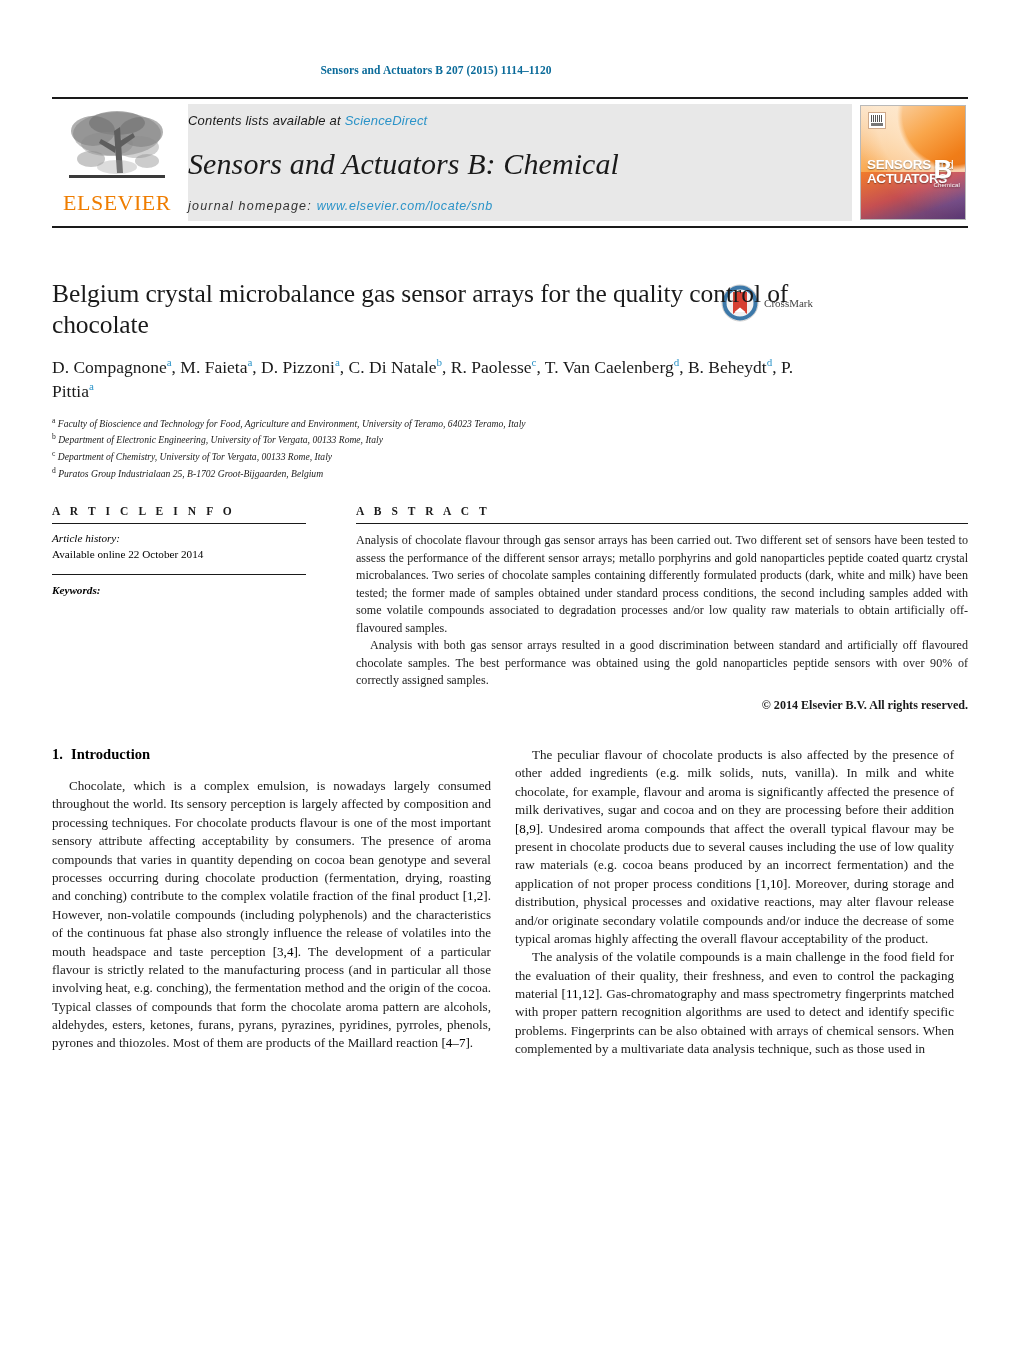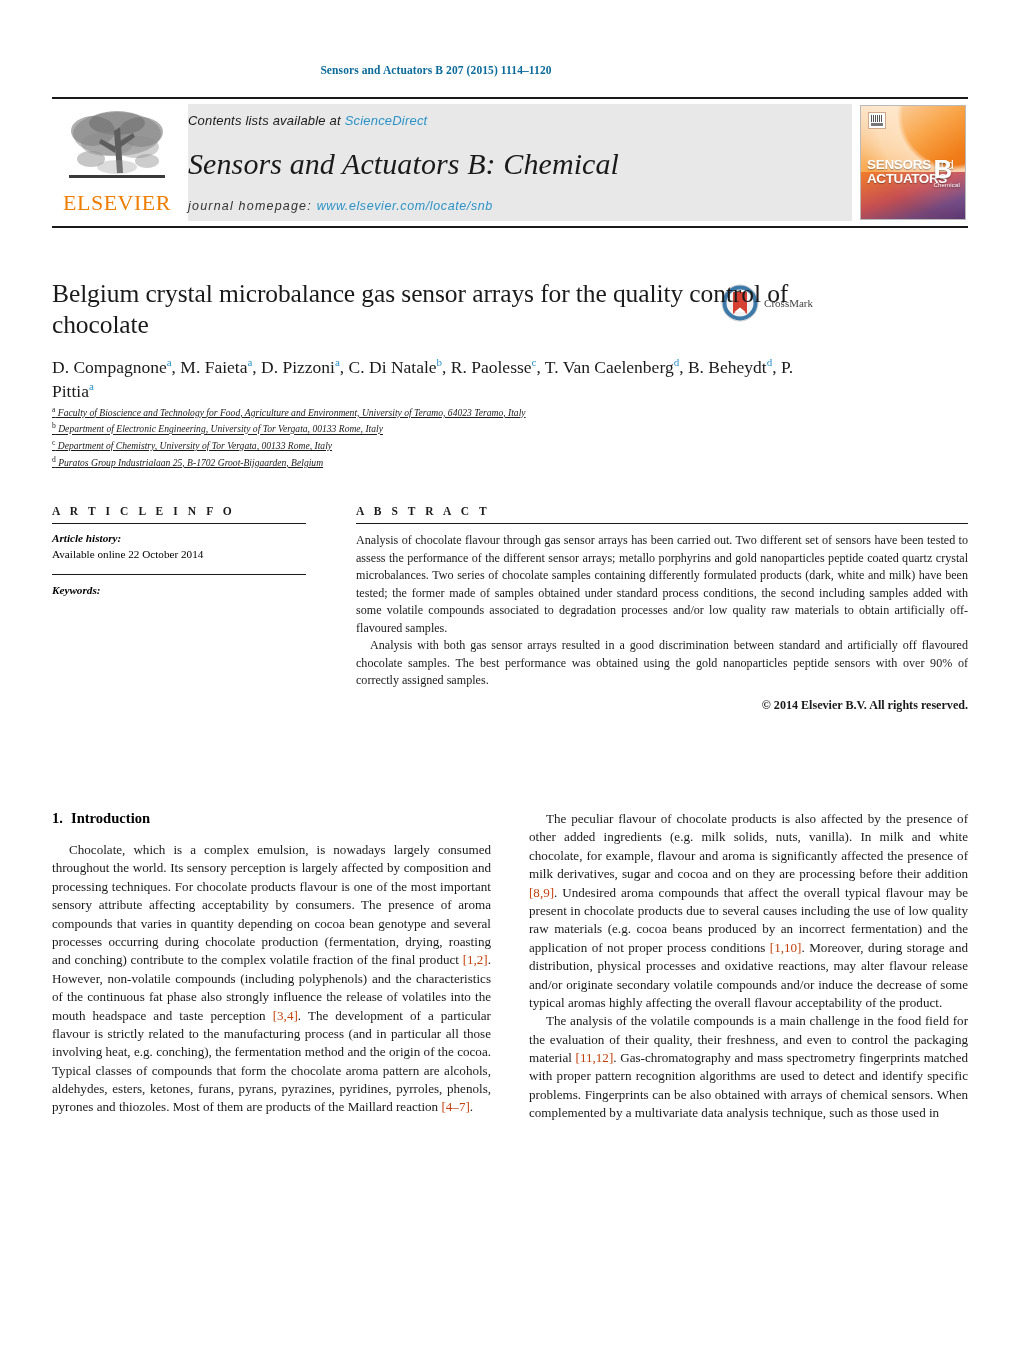--- a/index.html
+++ b/index.html
@@ -162,25 +162,25 @@
     letter-spacing: -.1px;
   }
   .authors {
     margin-top: 15px;
     font-size: 17.5px;
     line-height: 1.34;
     color: #1a1a1a;
   }
   .authors sup { color:#2b93c8; font-size: 11px; vertical-align: super; }
   .affiliations {
+    margin-top: 11px;
     font-size: 9.6px;
     font-style: italic;
     line-height: 1.62;
     color: #1a1a1a;
-    text-decoration: underline;
   }
   .affiliations sup { font-style: normal; font-size: 7.6px; }
 
   .crossmark {
     position:absolute; right:59px; top:283px;
     display:flex; align-items:center; gap:4px;
   }
   .cm-label {
     font-family:"Liberation Serif", serif;
     font-size: 11px; color:#444;
@@ -201,63 +201,63 @@
   .sec-head {
     font-family: "Liberation Serif", serif;
     font-weight: bold;
     font-size: 11.5px;
     letter-spacing: 3.6px;
     color: #1a1a1a;
     margin-bottom: 6px;
   }
   .rule { border-top: 1px solid #1a1a1a; }
   .info-body { font-size: 11.2px; line-height: 1.42; padding-top: 7px; }
-  .info-body .lbl { font-style: italic; font-weight: bold; }
+  .info-body .lbl { font-style: italic; font-weight: normal; }
   .kw-block { padding-top: 7px; font-size: 11.2px; line-height: 1.44; }
   .kw-block .lbl { font-style: italic; font-weight: bold; }
   .spacer-rule { margin-top: 11px; }
 
   .abstract-body {
     padding-top: 8px;
     font-size: 12.1px;
     line-height: 1.45;
     text-align: justify;
     color: #1a1a1a;
   }
   .abstract-body p { margin: 0; }
   .abstract-body p + p { text-indent: 14px; }
   .copyright { text-align: right; margin-top: 7px; font-size: 12.1px; font-weight: bold; }
 
   
   .body-cols {
     position: absolute;
     left: 52px;
-    top: 810px;
+    top: 746px;
     width: 916px;
     display: flex;
-    gap: 38px;
+    gap: 24px;
   }
   .bcol { width: 439px; flex: 0 0 439px; }
   .h1 {
     font-family: "Liberation Serif", serif;
     font-weight: bold;
     font-size: 14.6px;
     margin: 0 0 14px 0;
   }
   .h1 .num { margin-right: 8px; }
   .bcol p {
     margin: 0;
     font-size: 13.1px;
     line-height: 1.405;
     text-align: justify;
     text-indent: 17px;
     color: #1a1a1a;
   }
   .bcol p + p { margin-top: 0; }
-  .cite { color: #c2410c; }
+  .cite { color: #000000; }
 
   
   .footer {
     position: absolute;
     left: 52px;
     top: 1205px;
     font-size: 11.4px;
     line-height: 1.5;
   }
   .footer .doi { color: #0b6b9a; }

